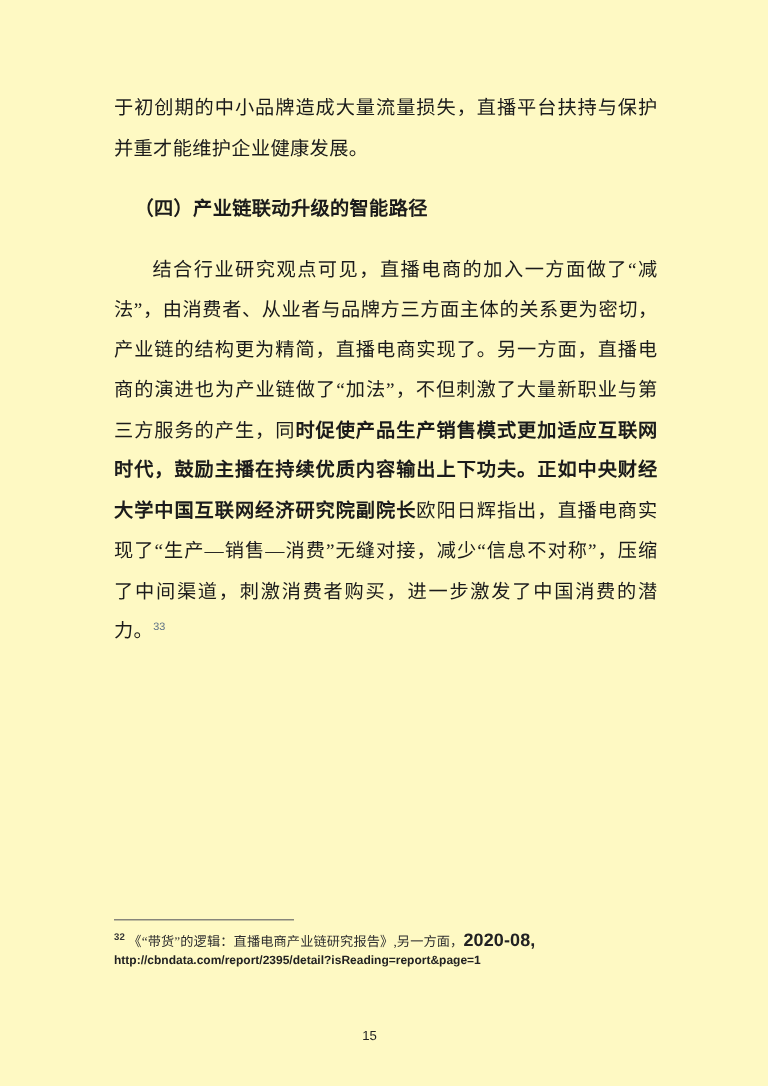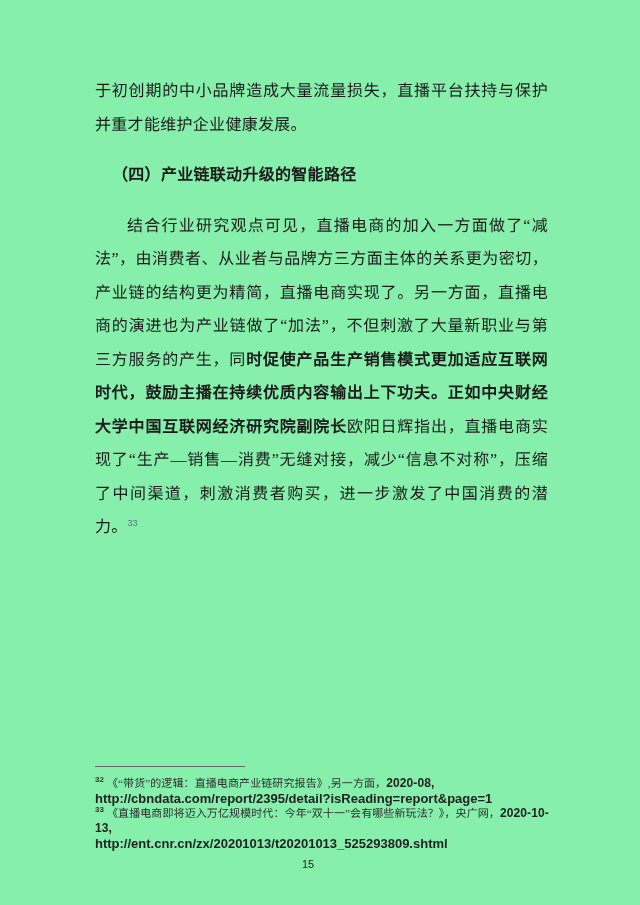--- a/index.html
+++ b/index.html
@@ -8,21 +8,21 @@
     height: 905px;
     background: #ffffff;
     position: relative;
     font-family: "Liberation Serif", serif;
     color: #1b1b1b;
     overflow: hidden;
   }
   .page {
     position: absolute;
     inset: 0;
-    background: #86efac;
+    background: #fef9c3;
   }
   .content {
     position: absolute;
     top: 74px;
     left: 95px;
     width: 453px;
   }
   .body-par {
     margin: 0;
     font-size: 16px;
@@ -70,28 +70,28 @@
     font-size: 8px;
     vertical-align: super;
     line-height: 0;
     font-family: "Liberation Sans", sans-serif;
     font-weight: bold;
     color: #333;
   }
   .fn-latin {
     font-family: "Liberation Sans", sans-serif;
     font-weight: bold;
-    font-size: 12px;
+    font-size: 15px;
     color: #222;
   }
   .fn-url {
     display: block;
     font-family: "Liberation Sans", sans-serif;
     font-weight: bold;
-    font-size: 13px;
+    font-size: 10px;
     color: #222;
     letter-spacing: 0;
   }
   .page-number {
     position: absolute;
     top: 858px;
     left: 0;
     width: 616px;
     text-align: center;
     font-size: 11px;
@@ -117,22 +117,17 @@
 
   <div class="footnotes">
     <div class="fn-divider"></div>
 
     <div class="footnote">
       <sup class="fn-marker">32</sup>
       <span>《“带货”的逻辑：直播电商产业链研究报告》,另一方面，</span><span class="fn-latin">2020-08,</span>
       <span class="fn-url">http://cbndata.com/report/2395/detail?isReading=report&amp;page=1</span>
     </div>
 
-    <div class="footnote">
-      <sup class="fn-marker">33</sup>
-      <span>《直播电商即将迈入万亿规模时代：今年“双十一”会有哪些新玩法？》，央广网，</span><span class="fn-latin">2020-10-13,</span>
-      <span class="fn-url">http://ent.cnr.cn/zx/20201013/t20201013_525293809.shtml</span>
-    </div>
   </div>
 
   <div class="page-number">15</div>
 
 </div>
 
 </body></html>

